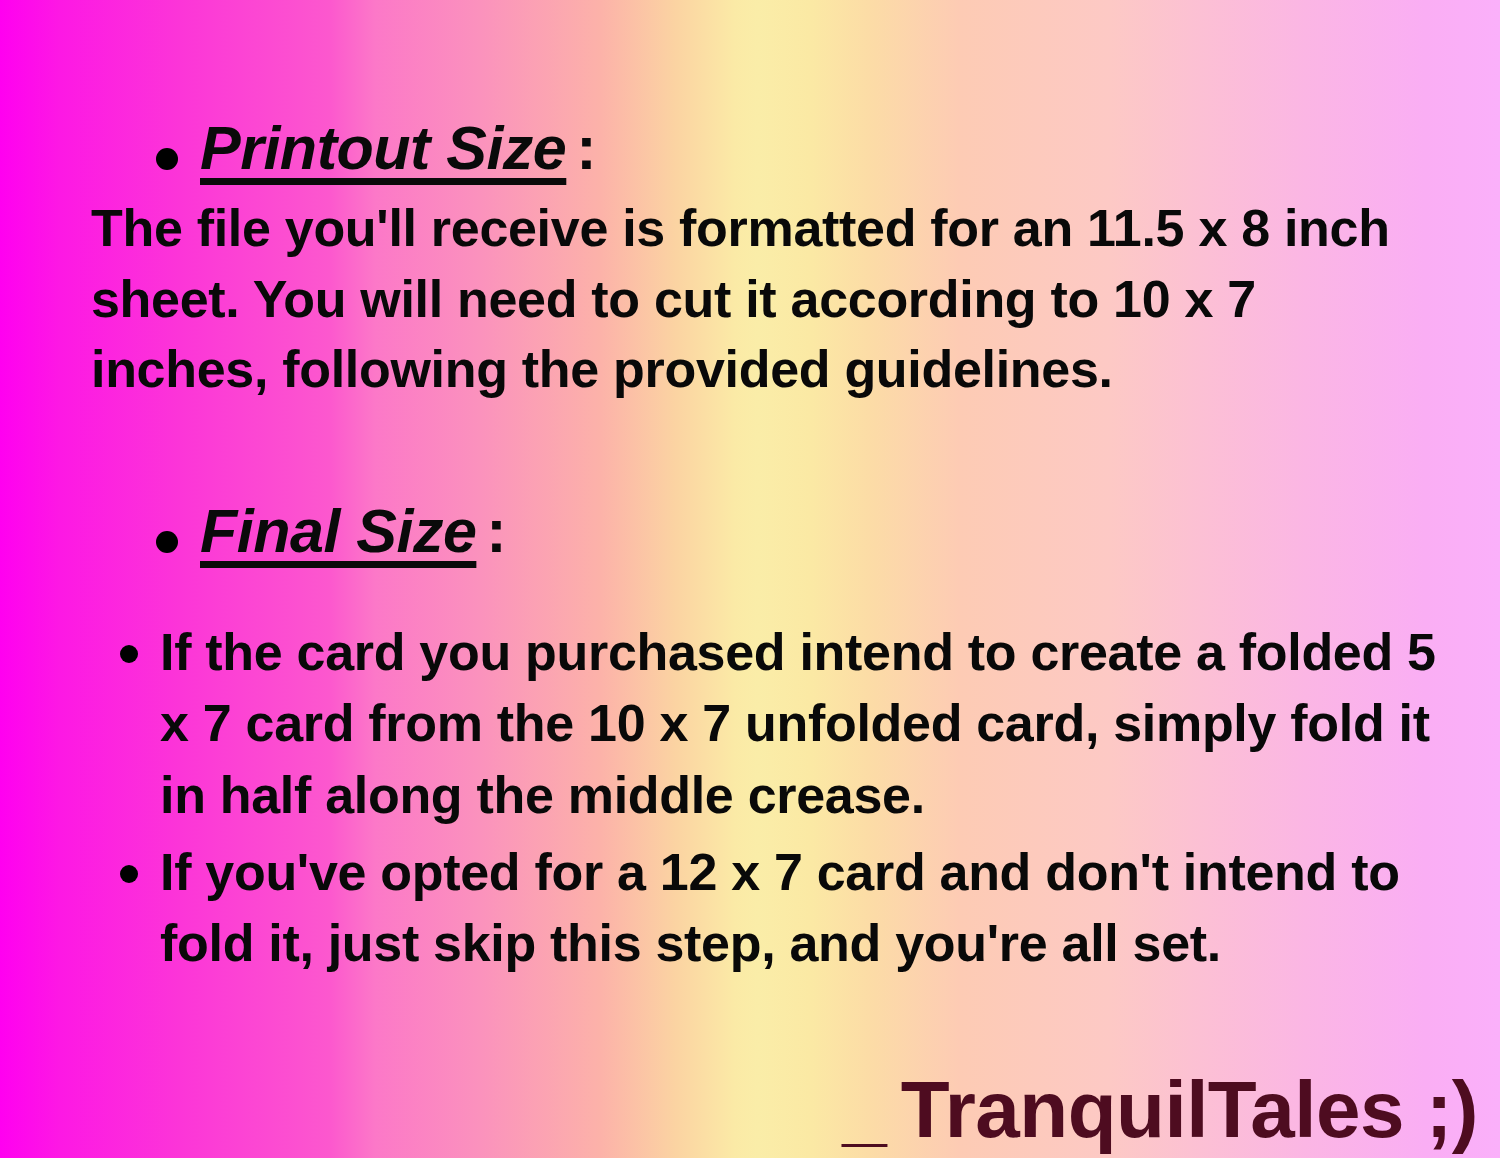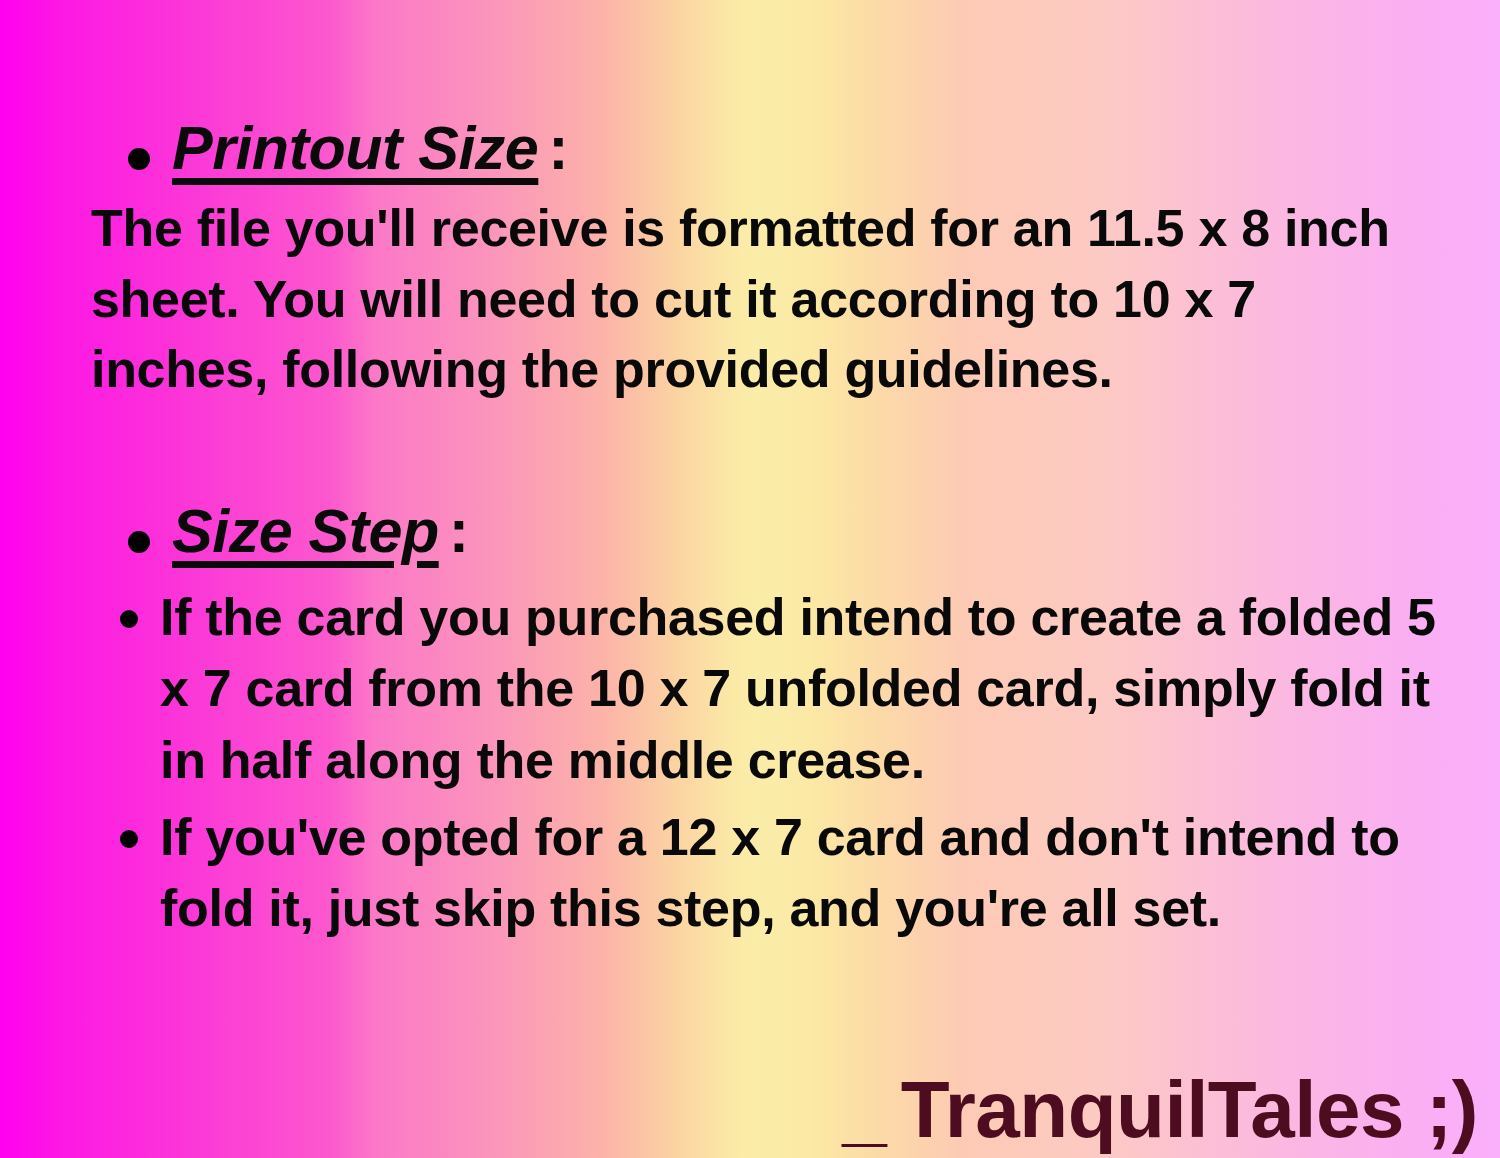--- a/index.html
+++ b/index.html
@@ -44,20 +44,21 @@
     top: 0;
     width: 1500px;
     padding: 0;
   }
 
   
   .section-head {
     display: flex;
     align-items: flex-start;
     padding-left: 128px;
+    margin-left: 28px;
   }
 
   .head-bullet {
     width: 22px;
     height: 22px;
     border-radius: 50%;
     background: #000000;
     flex: 0 0 auto;
     margin-top: 30px;
     margin-right: 22px;
@@ -94,20 +95,21 @@
     line-height: 1.36;
     letter-spacing: -0.3px;
     padding-left: 91px;
     padding-right: 60px;
   }
 
   
   .sub-list {
     padding-left: 120px;
     padding-right: 40px;
+    margin-top: 35px;
   }
 
   .sub-item {
     display: flex;
     align-items: flex-start;
     margin-bottom: 6px;
   }
 
   .sub-bullet {
     width: 18px;
@@ -174,21 +176,21 @@
     </div>
 
     <div class="gap-3"></div>
 
     <div class="para">The file you'll receive is formatted for an 11.5 x 8 inch sheet. You will need to cut it according to 10 x 7 inches, following the provided guidelines.</div>
 
     <div class="gap-1"></div>
 
     <div class="section-head">
       <span class="head-bullet"></span>
-      <span class="head-text"><span class="label">Size Step</span><span class="colon">:</span></span>
+      <span class="head-text"><span class="label">Final Size</span><span class="colon">:</span></span>
     </div>
 
     <div class="gap-2"></div>
 
     <div class="sub-list">
 
       <div class="sub-item">
         <span class="sub-bullet"></span>
         <span class="sub-text">If the card you purchased intend to create a folded 5 x 7 card from the 10 x 7 unfolded card, simply fold it in half along the middle crease.</span>
       </div>

